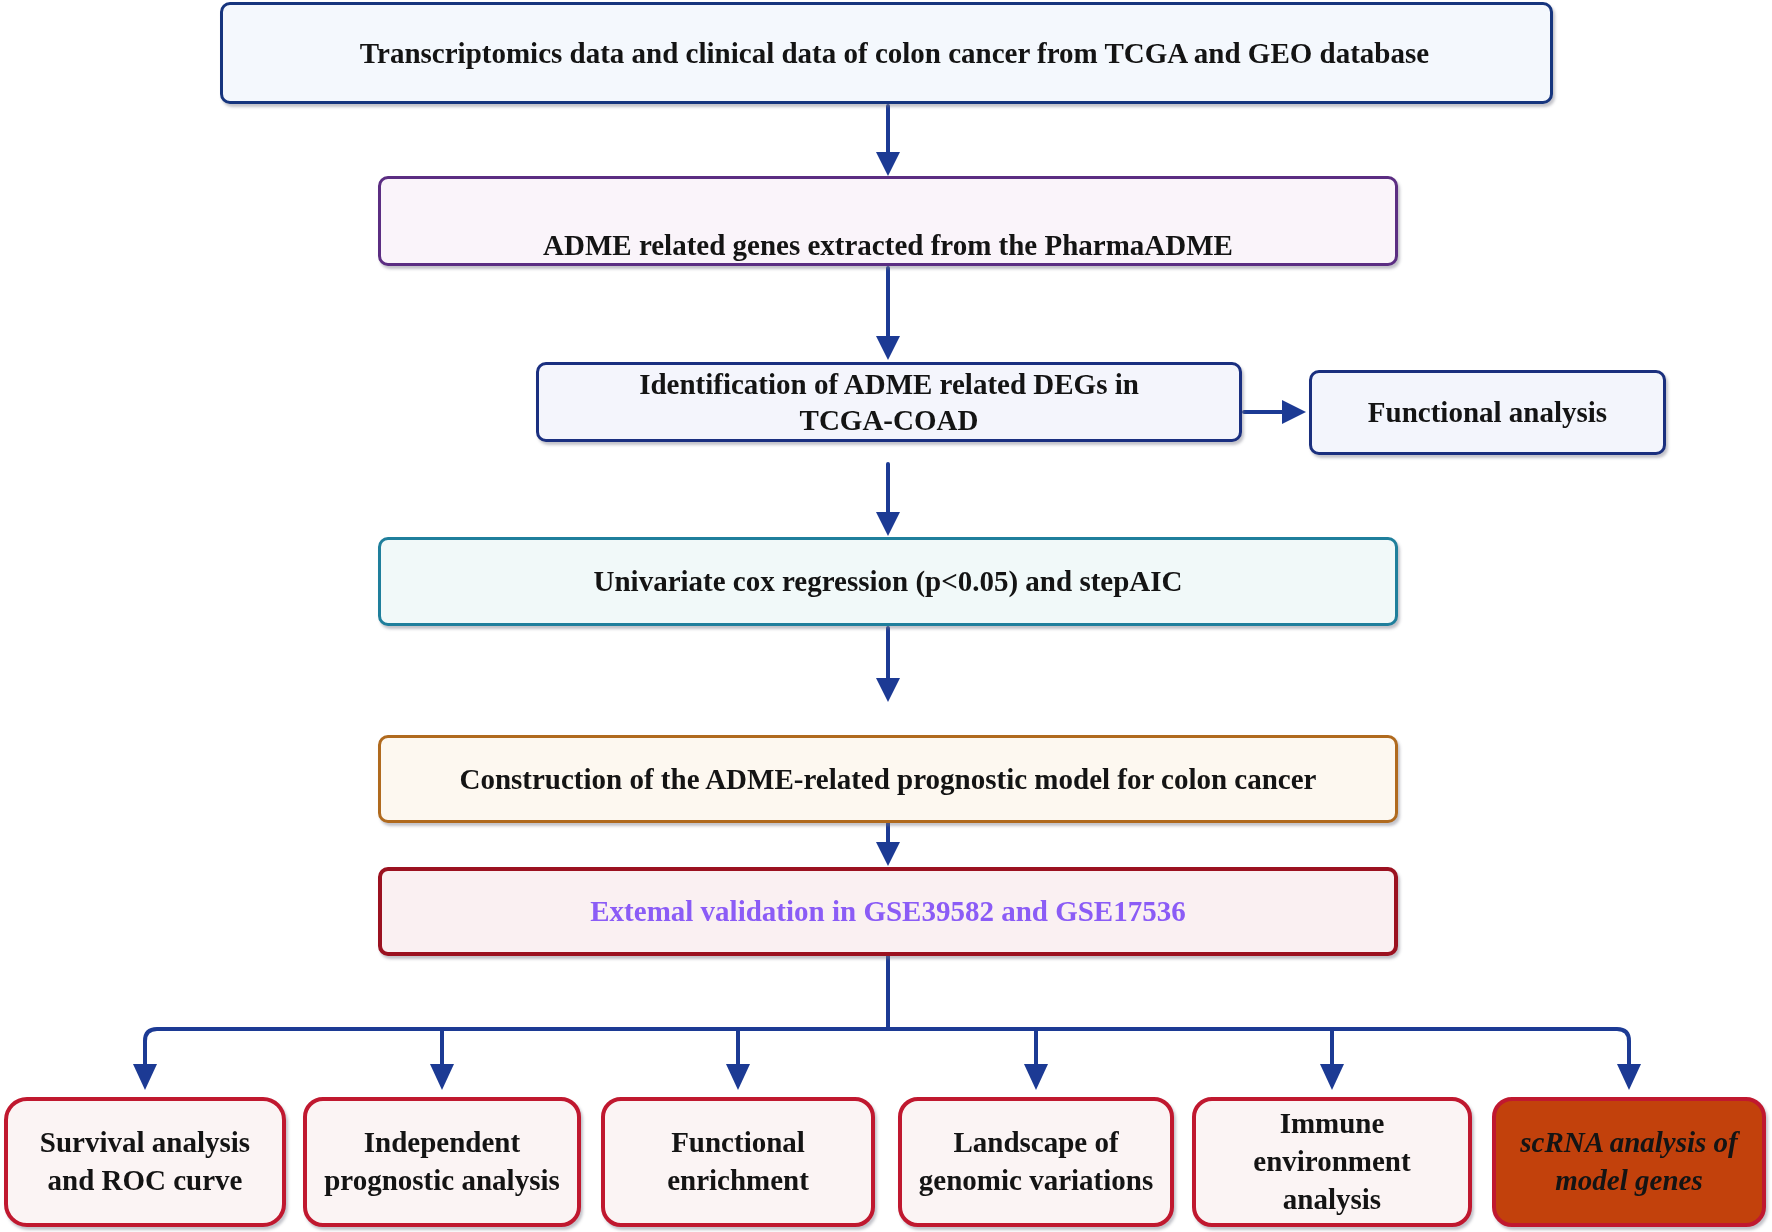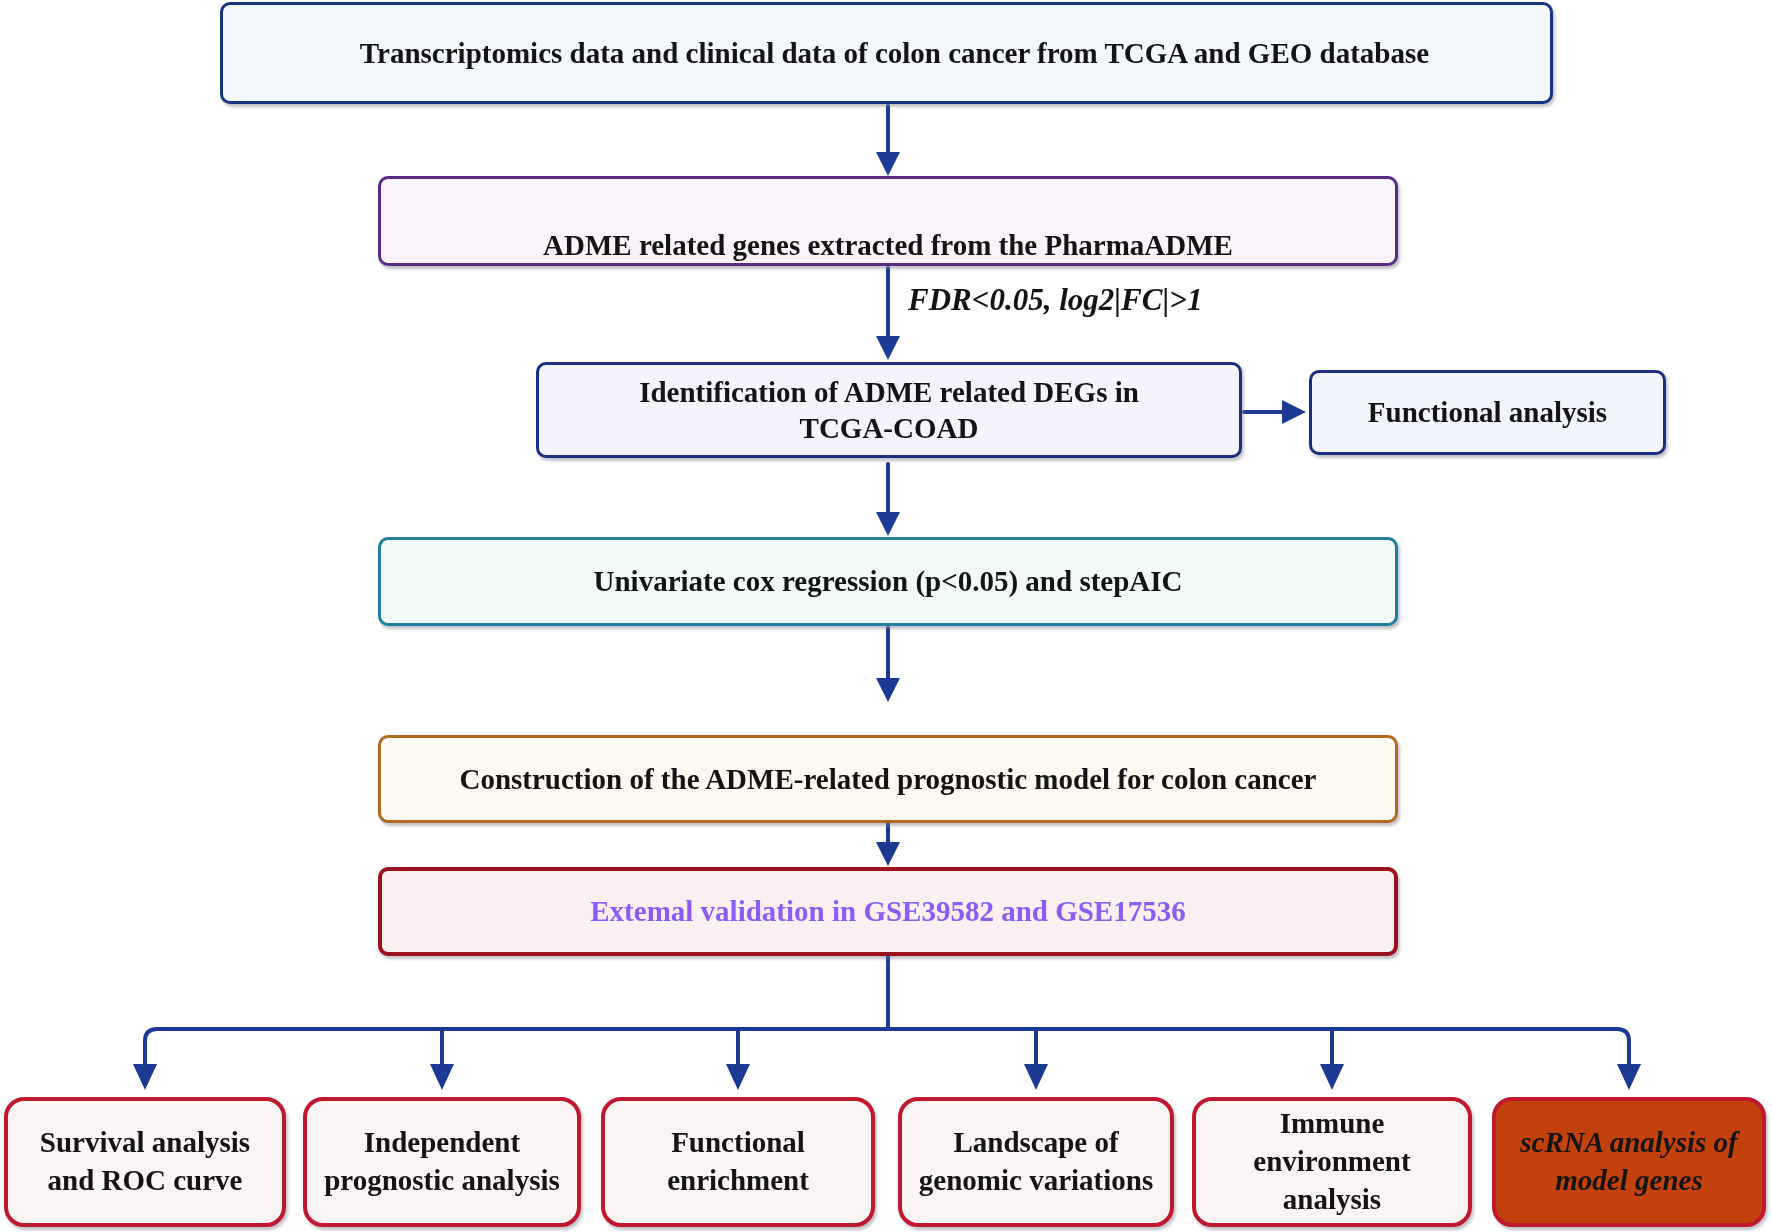--- a/index.html
+++ b/index.html
@@ -24,34 +24,34 @@
     color:#141414;
     font-weight:bold;
     font-size:29px;
     line-height:1.25;
     box-shadow:2px 3px 3px rgba(120,120,135,.45);
   }
   .node .lbl{display:block;}
   
   .n-source {left:220px; top:2px;   width:1333px; height:102px;}
   .n-adme   {left:378px; top:176px; width:1020px; height:90px;align-items:flex-end;}
-  .n-degs   {left:536px; top:362px; width:706px;  height:96px; padding:0 70px;}
+  .n-degs   {left:536px; top:362px; width:706px;  height:80px; padding:0 70px;}
   .n-func   {left:1309px;top:370px; width:357px;  height:85px;}
   .n-cox    {left:378px; top:537px; width:1020px; height:89px;border-radius:10px;}
   .n-model  {left:378px; top:703px; width:1020px; height:88px;margin-top:32px;}
   .n-valid  {left:378px; top:867px; width:1020px; height:89px; border-width:4px;}
   
   .outcome{
     position:absolute;
     top:1097px;height:130px;
     border-width:4px;border-radius:20px;
     font-size:29px;line-height:1.3;
     padding:0 8px;
   }
-  .o-1{left:4px;    width:282px;}
+  .o-1{left:4px;    width:282px;border-radius:23px;}
   .o-2{left:303px;  width:278px;}
   .o-3{left:601px;  width:274px;}
   .o-4{left:898px;  width:276px;}
   .o-5{left:1192px; width:280px;}
   .o-6{left:1492px; width:274px;}
   
   .edge-label{
     position:absolute;
     left:908px;top:282px;
     font-size:31px;
@@ -102,21 +102,20 @@
   </svg>
 
   <div class="node n-source" style="border-color: rgb(22, 53, 126); background: rgb(244, 248, 253); color: rgb(20, 20, 20); padding-left: 16px;">
     <span class="lbl">Transcriptomics data and clinical data of colon cancer from TCGA and GEO database</span>
   </div>
 
   <div class="node n-adme" style="border-color: rgb(91, 45, 130); background: rgb(250, 244, 250); color: rgb(20, 20, 20);">
     <span class="lbl">ADME related genes extracted from the PharmaADME</span>
   </div>
 
-  <div class="edge-label" style="color: rgb(20, 20, 20);">FDR&lt;0.05, log2|FC|&gt;1</div>
 
   <div class="node n-degs" style="border-color: rgb(26, 47, 128); background: rgb(244, 245, 252); color: rgb(20, 20, 20);">
     <span class="lbl">Identification of ADME related DEGs in TCGA-COAD</span>
   </div>
 
   <div class="node n-func" style="border-color: rgb(26, 47, 126); background: rgb(243, 245, 252); color: rgb(20, 20, 20);">
     <span class="lbl">Functional analysis</span>
   </div>
 
   <div class="node n-cox" style="border-color: rgb(31, 127, 156); background: rgb(241, 249, 249); color: rgb(20, 20, 20);">

